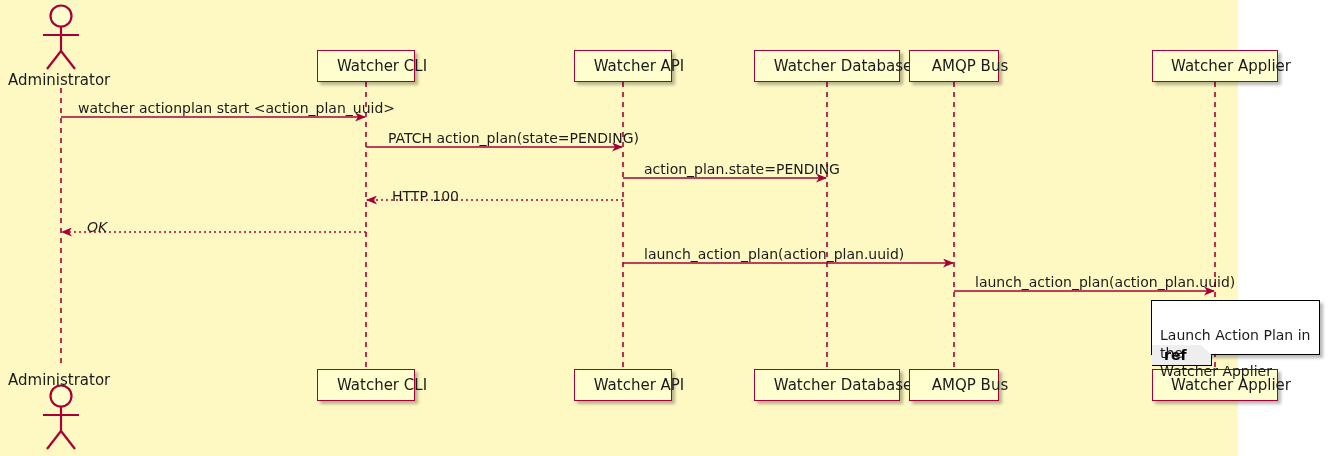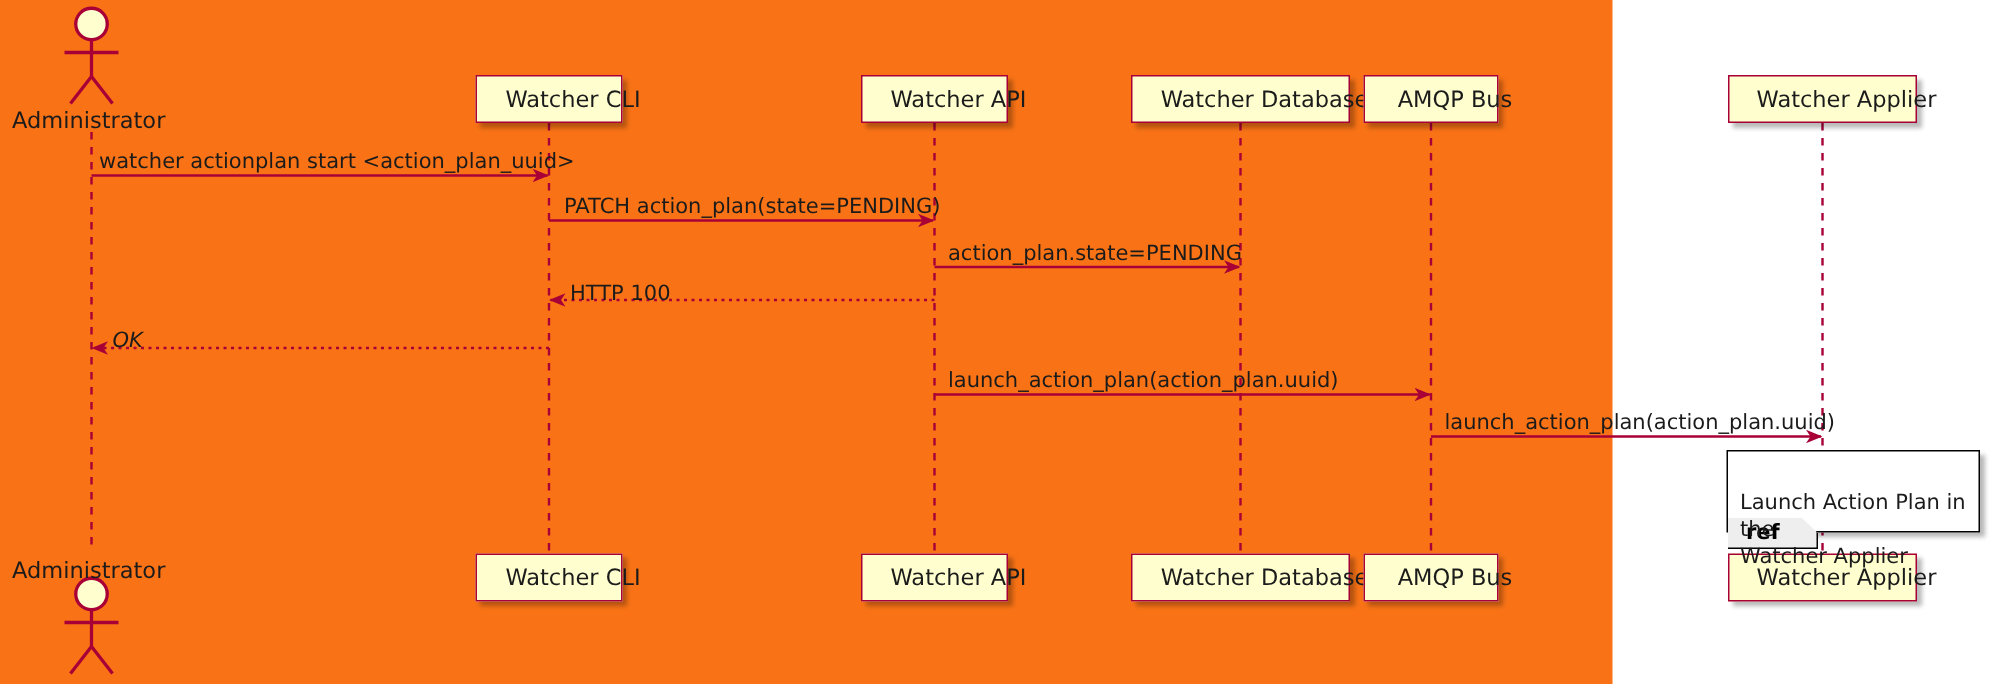--- a/index.html
+++ b/index.html
@@ -8,23 +8,23 @@
     background: #ffffff;
   }
   body {
     font-family: "DejaVu Sans", sans-serif;
     width: 1330px;
     height: 456px;
     overflow: hidden;
   }
   #diagram {
     position: relative;
-    width: 1075px;
+    width: 1238px;
     height: 456px;
-    background: #f97316;
+    background: #fef9c3;
   }
   #diagram svg {
     position: absolute;
     left: 0;
     top: 0;
   }
   
   .pbox {
     position: absolute;
     background: #FEFECE;
@@ -47,20 +47,21 @@
     color: #1b1b1b;
     white-space: nowrap;
   }
   
   .msg {
     position: absolute;
     font-size: 14px;
     color: #1b1b1b;
     white-space: nowrap;
     line-height: 1;
+    margin-left: 12px;
   }
   
   .ref-box {
     position: absolute;
     background: #ffffff;
     border: 1.6px solid #000000;
     box-shadow: 3px 3px 3px rgba(0,0,0,0.28);
     box-sizing: border-box;
   }
   .ref-tab {

